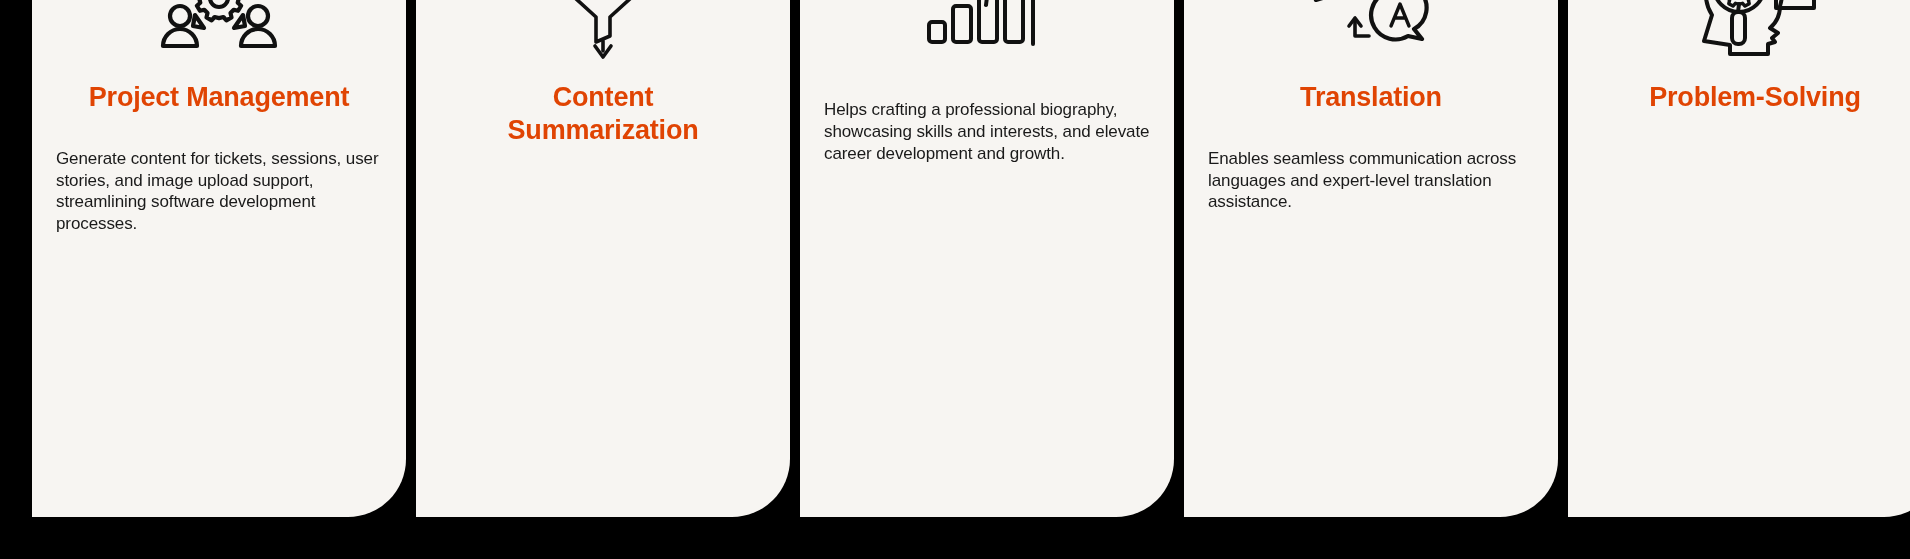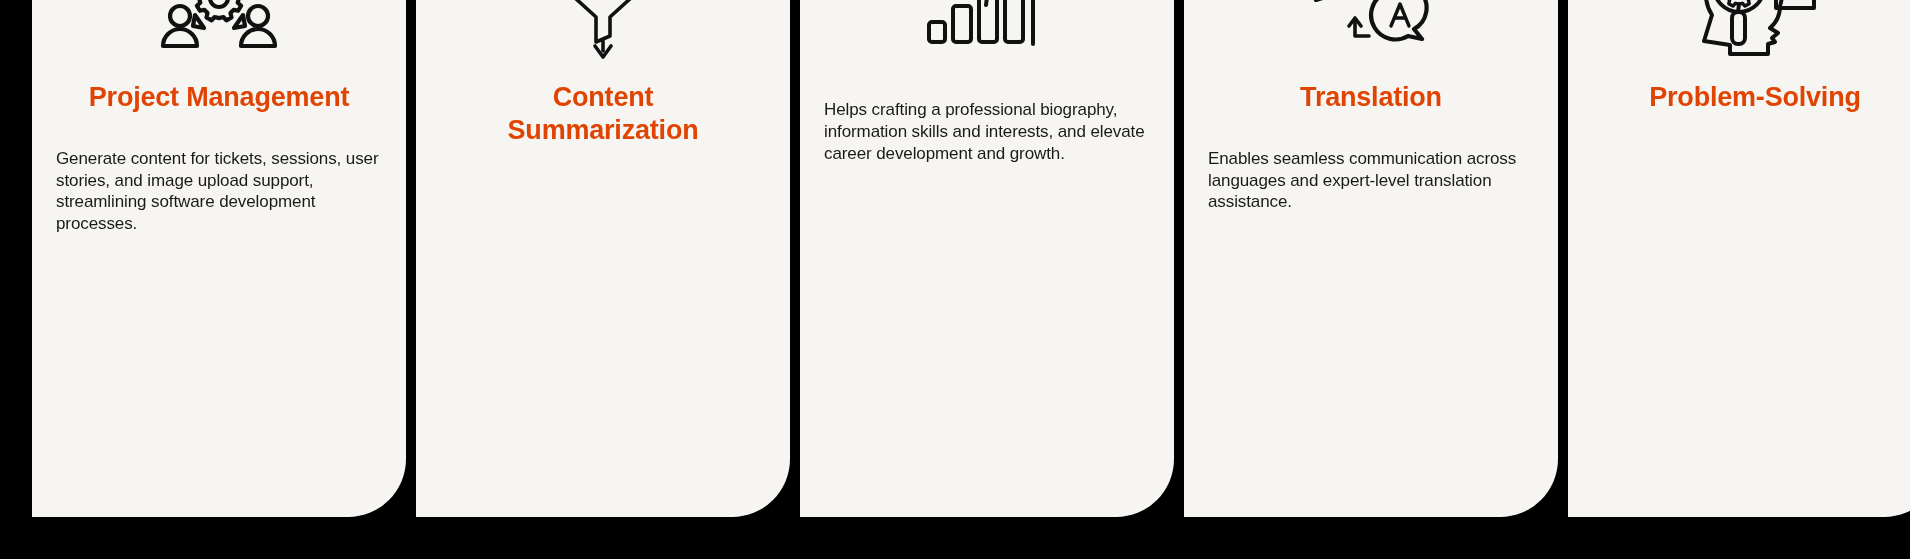--- a/index.html
+++ b/index.html
@@ -137,21 +137,21 @@
 
         <rect x="2" y="82" width="16" height="20" rx="3"></rect>
         <rect x="26" y="66" width="18" height="36" rx="3"></rect>
         <rect x="52" y="52" width="18" height="50" rx="3"></rect>
         <rect x="78" y="36" width="18" height="66" rx="3"></rect>
 
         <path d="M106 104V26"></path>
         <path d="M92 42l14-18 14 18"></path>
       </svg>
     </div>
-    <div class="card-desc">Helps crafting a professional biography, information skills and interests, and elevate career development and growth.</div>
+    <div class="card-desc">Helps crafting a professional biography, showcasing skills and interests, and elevate career development and growth.</div>
   </div>
 
   <div class="card card-4">
     <div class="icon-wrap">
       <svg width="116" height="116" viewBox="0 0 116 116" fill="none" stroke="#111111" stroke-width="4.2" stroke-linecap="round" stroke-linejoin="round">
 
         <path d="M44 30a22 22 0 1 0-36 17l-5 11 13-4a22 22 0 0 0 28-24z"></path>
         <path d="M15 22h15M22.5 16v6M16 36c4-4 9-9 10-14M29 36c-4-4-9-9-10-14" stroke-width="3.4"></path>
 
         <path d="M70 52a24 24 0 1 1 31 35l8 10-14-3a24 24 0 0 1-25-42z"></path>

